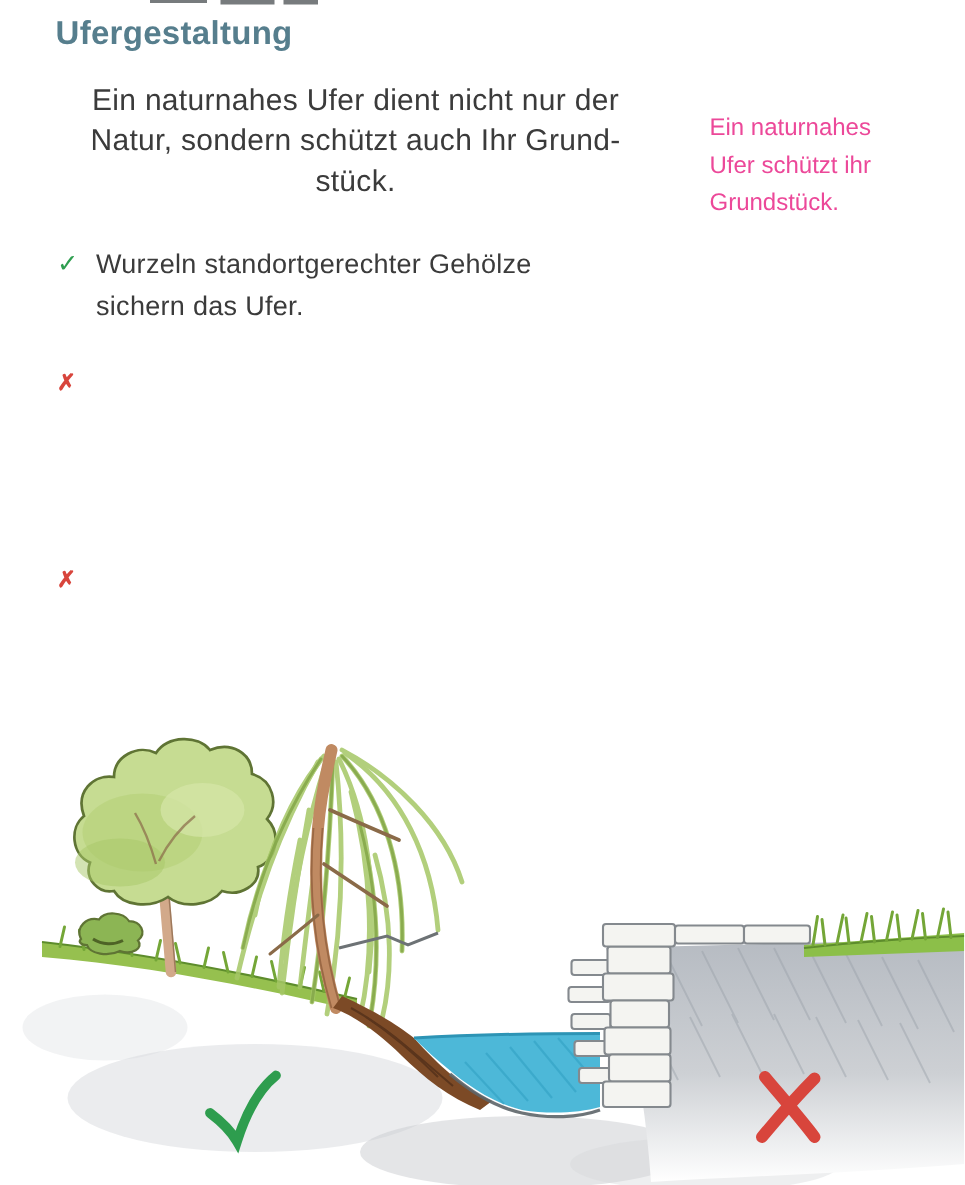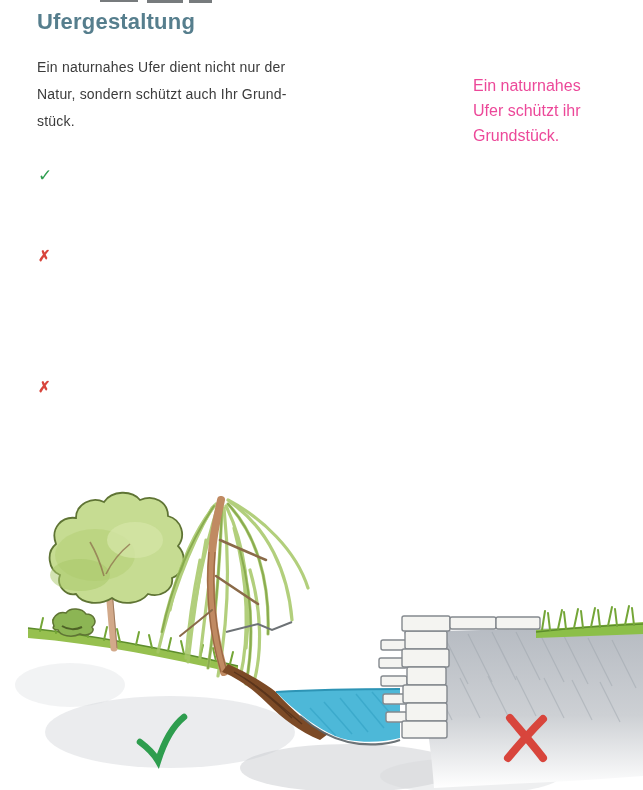--- a/index.html
+++ b/index.html
@@ -7,21 +7,21 @@
     position:relative;width:643px;height:790px;background:#ffffff;overflow:hidden;
     font-family:"Liberation Sans", sans-serif;color:#3b3b3b;
   }
   .frag{position:absolute;top:0;background:#4a4f52;opacity:.75;}
   .title{
     position:absolute;left:37px;top:9px;margin:0;
     font-size:22px;font-weight:bold;letter-spacing:.2px;color:#567e8d;
   }
   .intro{
     position:absolute;left:37px;top:54px;margin:0;width:400px;
-    font-size:14px;line-height:27px;letter-spacing:.2px;white-space:pre-line;
+    font-size:20px;line-height:27px;letter-spacing:.2px;white-space:pre-line;text-align:center;
   }
   .margin-note{
     position:absolute;left:460px;top:60px;margin:13px;width:175px;
     font-size:16px;line-height:25px;font-weight:normal;color:#ec4899;white-space:pre-line;
   }
   .list-item{position:absolute;left:38px;display:flex;gap:10px;width:400px;}
   .list-item .marker{
     width:16px;flex:0 0 16px;line-height:28px;text-align:left;
   }
   .marker.check{color:#2f9e50;font-size:17px;}
@@ -48,20 +48,22 @@
   <p class="intro">Ein naturnahes Ufer dient nicht nur der
 Natur, sondern schützt auch Ihr Grund-
 stück.</p>
 
   <p class="margin-note">Ein naturnahes
 Ufer schützt ihr
 Grundstück.</p>
 
   <div class="list-item item-1">
     <span class="marker check">✓</span>
+    <p class="item-text">Wurzeln standortgerechter Gehölze
+sichern das Ufer.</p>
   </div>
 
   <div class="list-item item-2">
     <span class="marker cross">✗</span>
   </div>
 
   <div class="list-item item-3">
     <span class="marker cross">✗</span>
   </div>
 

